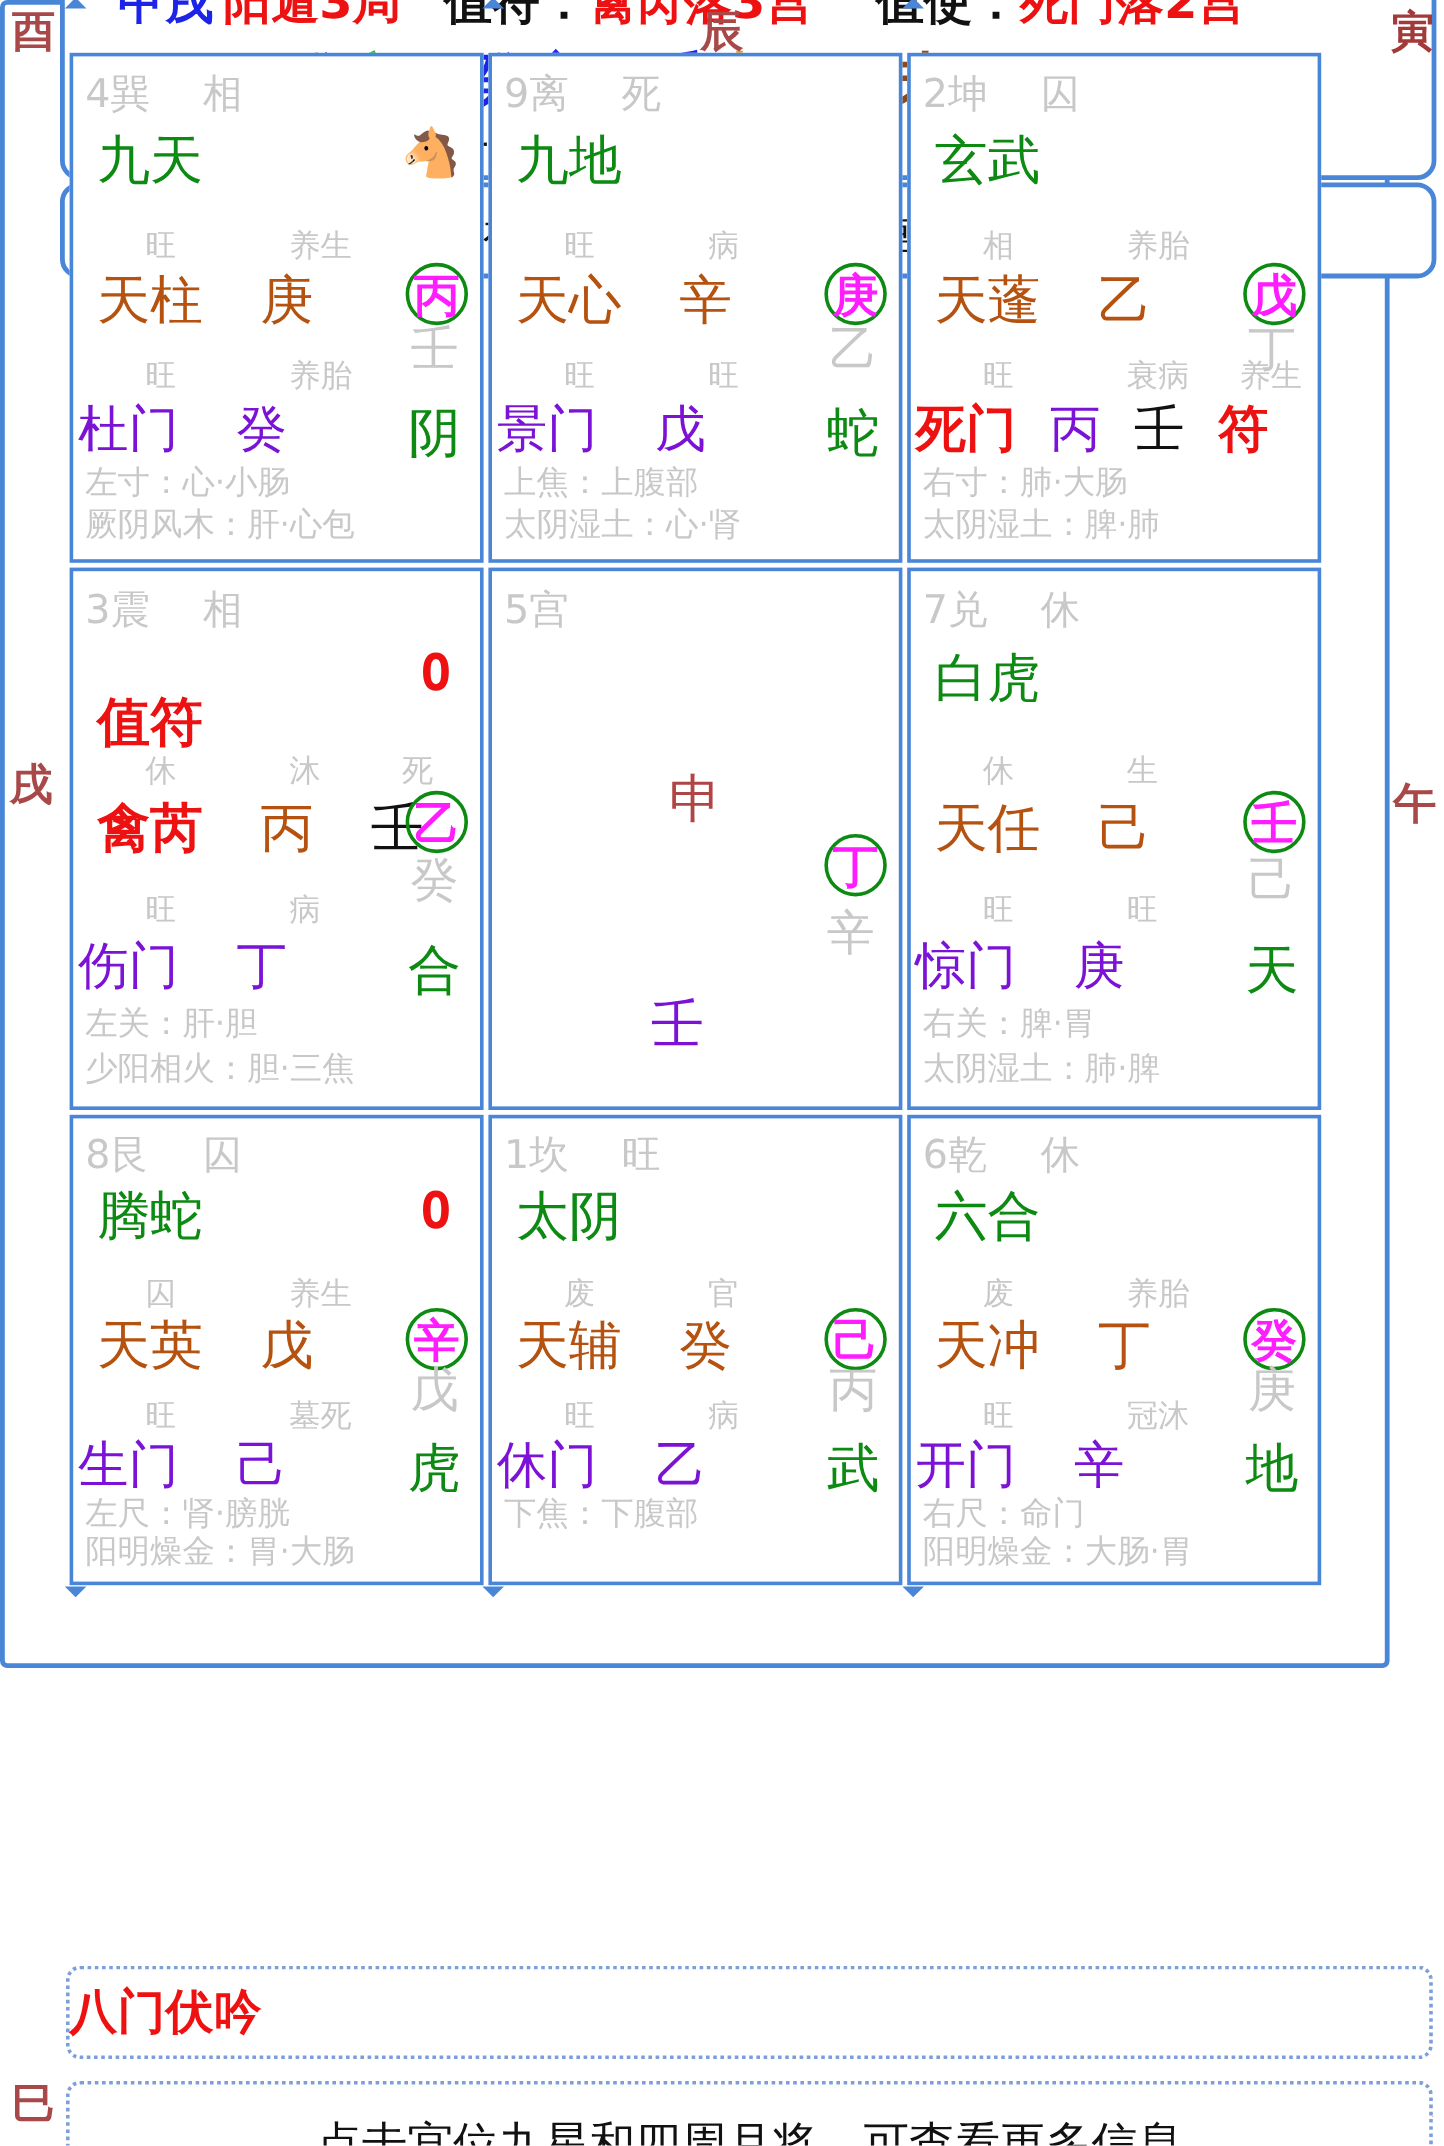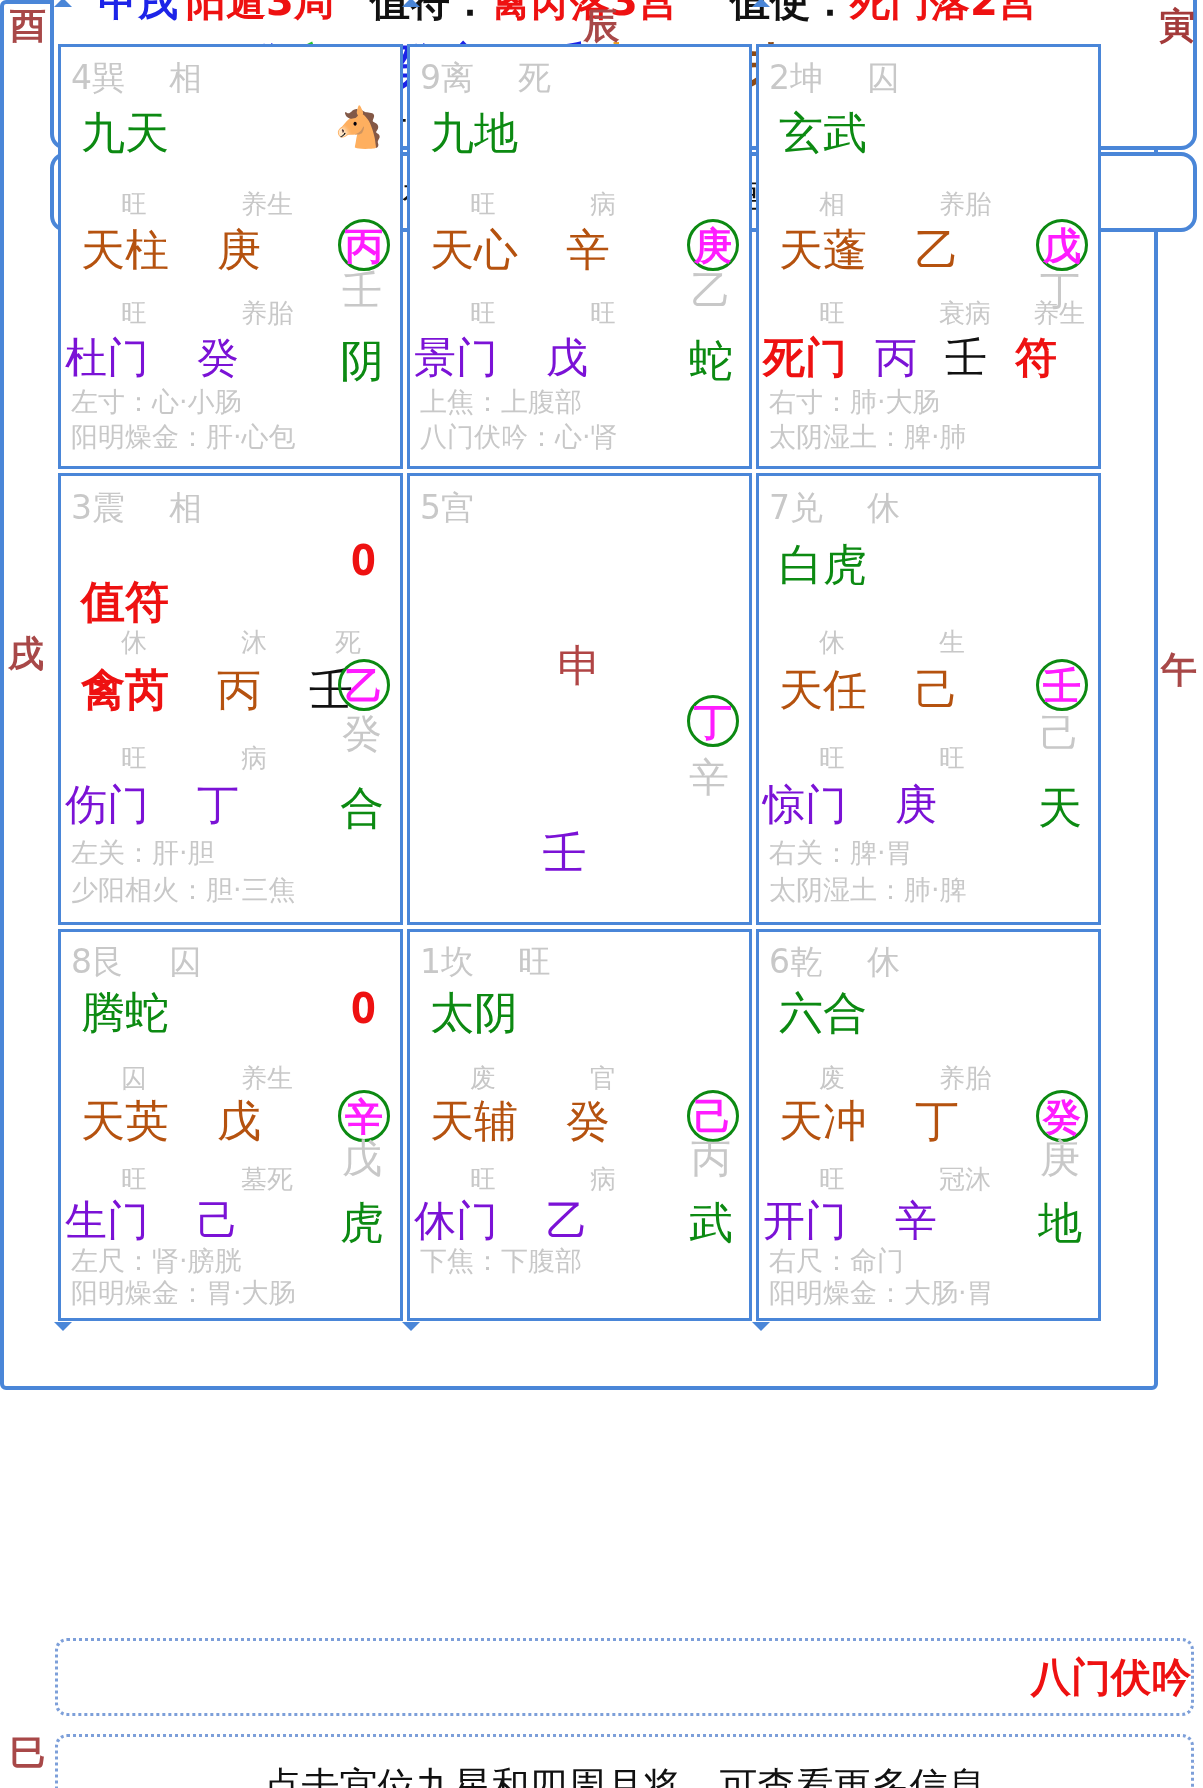--- a/index.html
+++ b/index.html
@@ -80,21 +80,21 @@
   .c5-gray{position:absolute;top:61.5%;right:20px;font-size:40px;color:#c8c8c8;}
   .c5-bottom{position:absolute;top:78%;left:0;right:30px;text-align:center;font-size:44px;color:#7b12d6;}
   
   .tri{position:absolute;width:0;height:0;border-left:9px solid transparent;border-right:9px solid transparent;}
   .tri.up{border-bottom:9px solid #4a86d8;top:-2px;}
   .tri.down{border-top:9px solid #4a86d8;top:1322px;}
   .tx1{left:54px;}.tx2{left:402px;}.tx3{left:752px;}
   
   .dashbox{position:absolute;left:55px;width:1133px;background:#fff;border:3px dotted #7d9fd9;border-radius:12px;}
   #banner{top:1638px;height:72px;}
-  #banner .txt{width:100%;text-align:right;font-size:40px;font-weight:bold;color:#ee1111;line-height:72px;}
+  #banner .txt{width:100%;text-align:left;font-size:40px;font-weight:bold;color:#ee1111;line-height:72px;}
   #note{top:1734px;height:90px;}
   #note .txt{width:100%;text-align:center;font-size:38px;color:#111;padding-top:24px;}
 </style>
 </head>
 <body>
 
 <div class="box" id="topbox">
   <div id="cliprow">
     <div class="inner">
       <span class="seg1"><span class="c-blue">甲戌</span><span class="c-red" style="margin-left:8px">阳遁3局</span></span>
@@ -163,21 +163,21 @@
       <div class="grow g2">
           <span class="s1">旺</span>
           <span class="s2">养胎</span>
         </div>
       <div class="doorrow">
           <span>杜门</span>
           <span>癸</span>
         </div>
       <div class="rbot">阴</div>
       <div class="foot1">左寸：心·小肠</div>
-      <div class="foot2">阳明燥金：肝·心包</div>
+      <div class="foot2">厥阴风木：肝·心包</div>
     </div>
 
     <div class="cell">
       <div class="hdr"><span>9离</span><span class="st">死</span></div>
       <div class="god">九地</div>
       <div class="grow g1">
           <span class="s1">旺</span>
           <span class="s2">病</span>
         </div>
       <div class="starrow">
@@ -189,21 +189,21 @@
       <div class="grow g2">
           <span class="s1">旺</span>
           <span class="s2">旺</span>
         </div>
       <div class="doorrow">
           <span>景门</span>
           <span>戊</span>
         </div>
       <div class="rbot">蛇</div>
       <div class="foot1">上焦：上腹部</div>
-      <div class="foot2">八门伏吟：心·肾</div>
+      <div class="foot2">太阴湿土：心·肾</div>
     </div>
 
     <div class="cell">
       <div class="hdr"><span>2坤</span><span class="st">囚</span></div>
       <div class="god">玄武</div>
       <div class="grow g1">
           <span class="s1">相</span>
           <span class="s2">养胎</span>
         </div>
       <div class="starrow">

